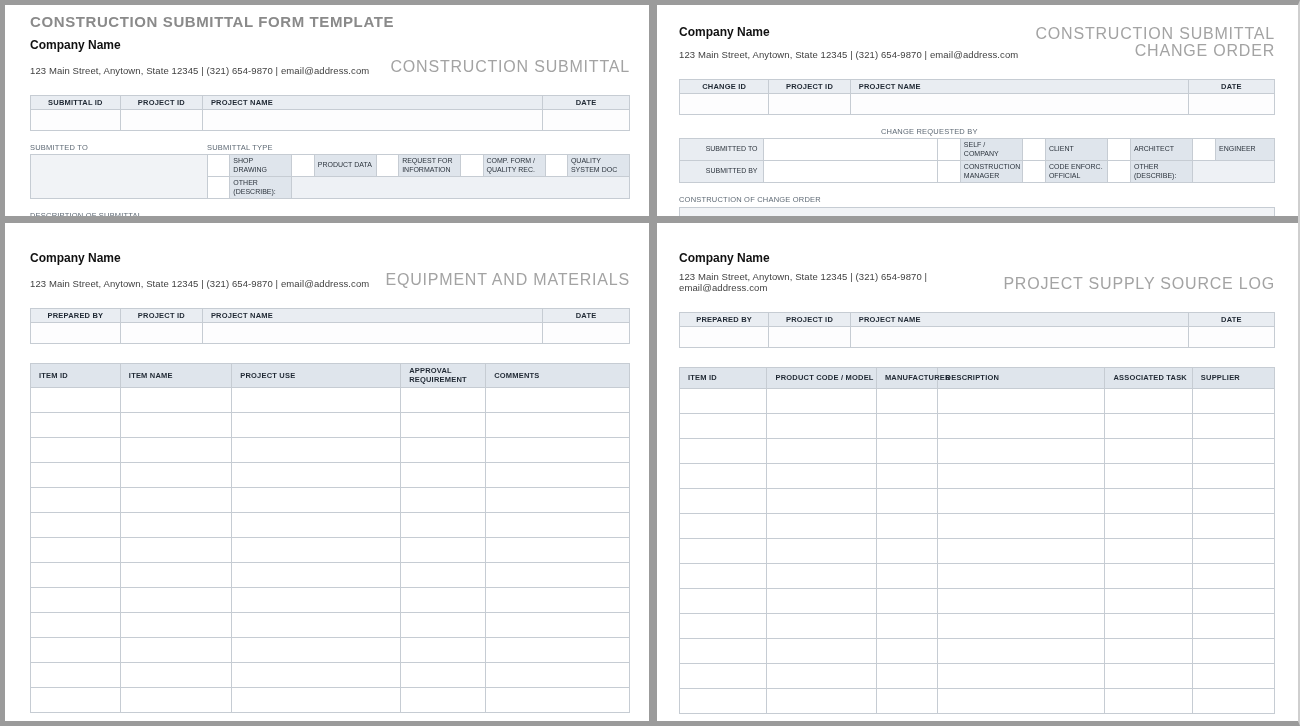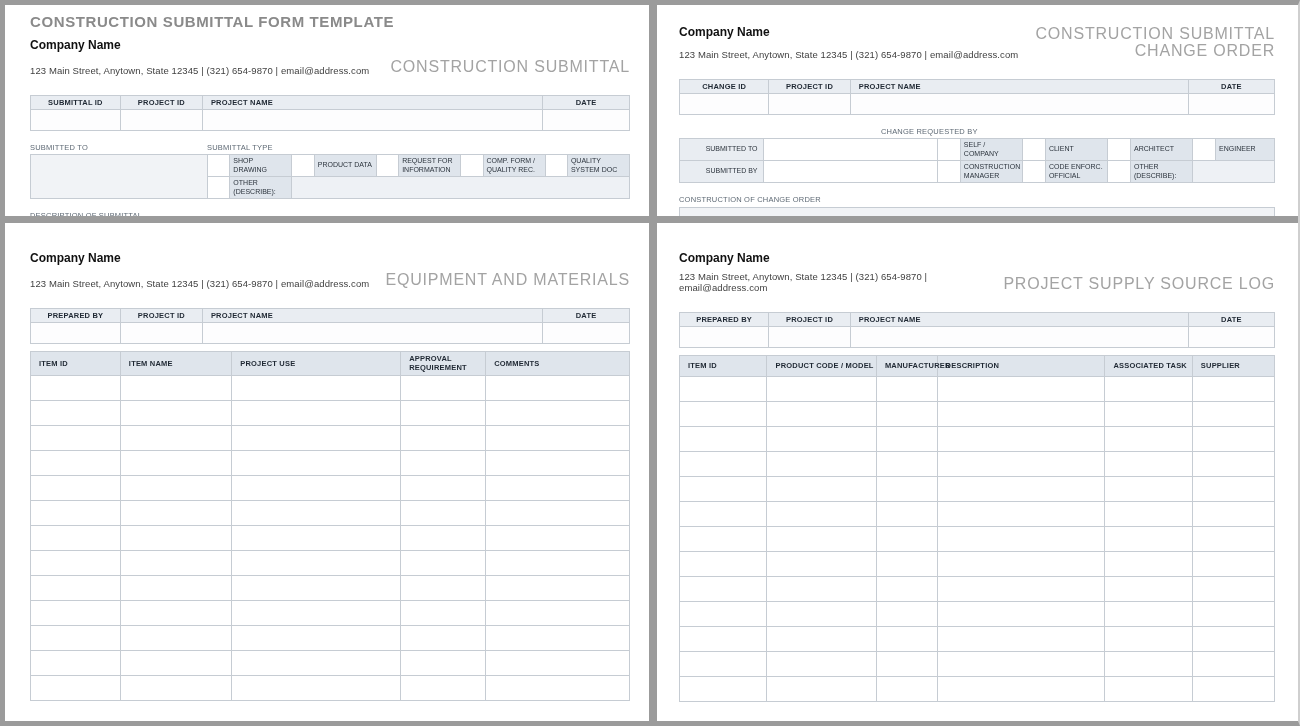--- a/index.html
+++ b/index.html
@@ -92,21 +92,21 @@
   .desc-box{
     margin-top:3px;height:40px;background:var(--input-bg);
     border:1px solid var(--border);border-bottom:none;
   }
   .crb-label{
     display:block;text-align:center;width:40%;margin-left:22%;
     font-size:7.5px;color:var(--label-gray);letter-spacing:.2px;margin-top:12px;
   }
   .co-table{margin-top:2px;}
 
-  .data-table{margin-top:7px;}
+  .data-table{margin-top:19px;}
   .data-table th{
     background:var(--option-bg);color:var(--header-text);
     font-size:7.5px;font-weight:bold;letter-spacing:.2px;
     height:21px;text-align:left;padding:2px 2px 2px 8px;line-height:1.25;
   }
   .data-table td{height:25px;background:#fff;}
 </style>
 </head>
 <body>
 

